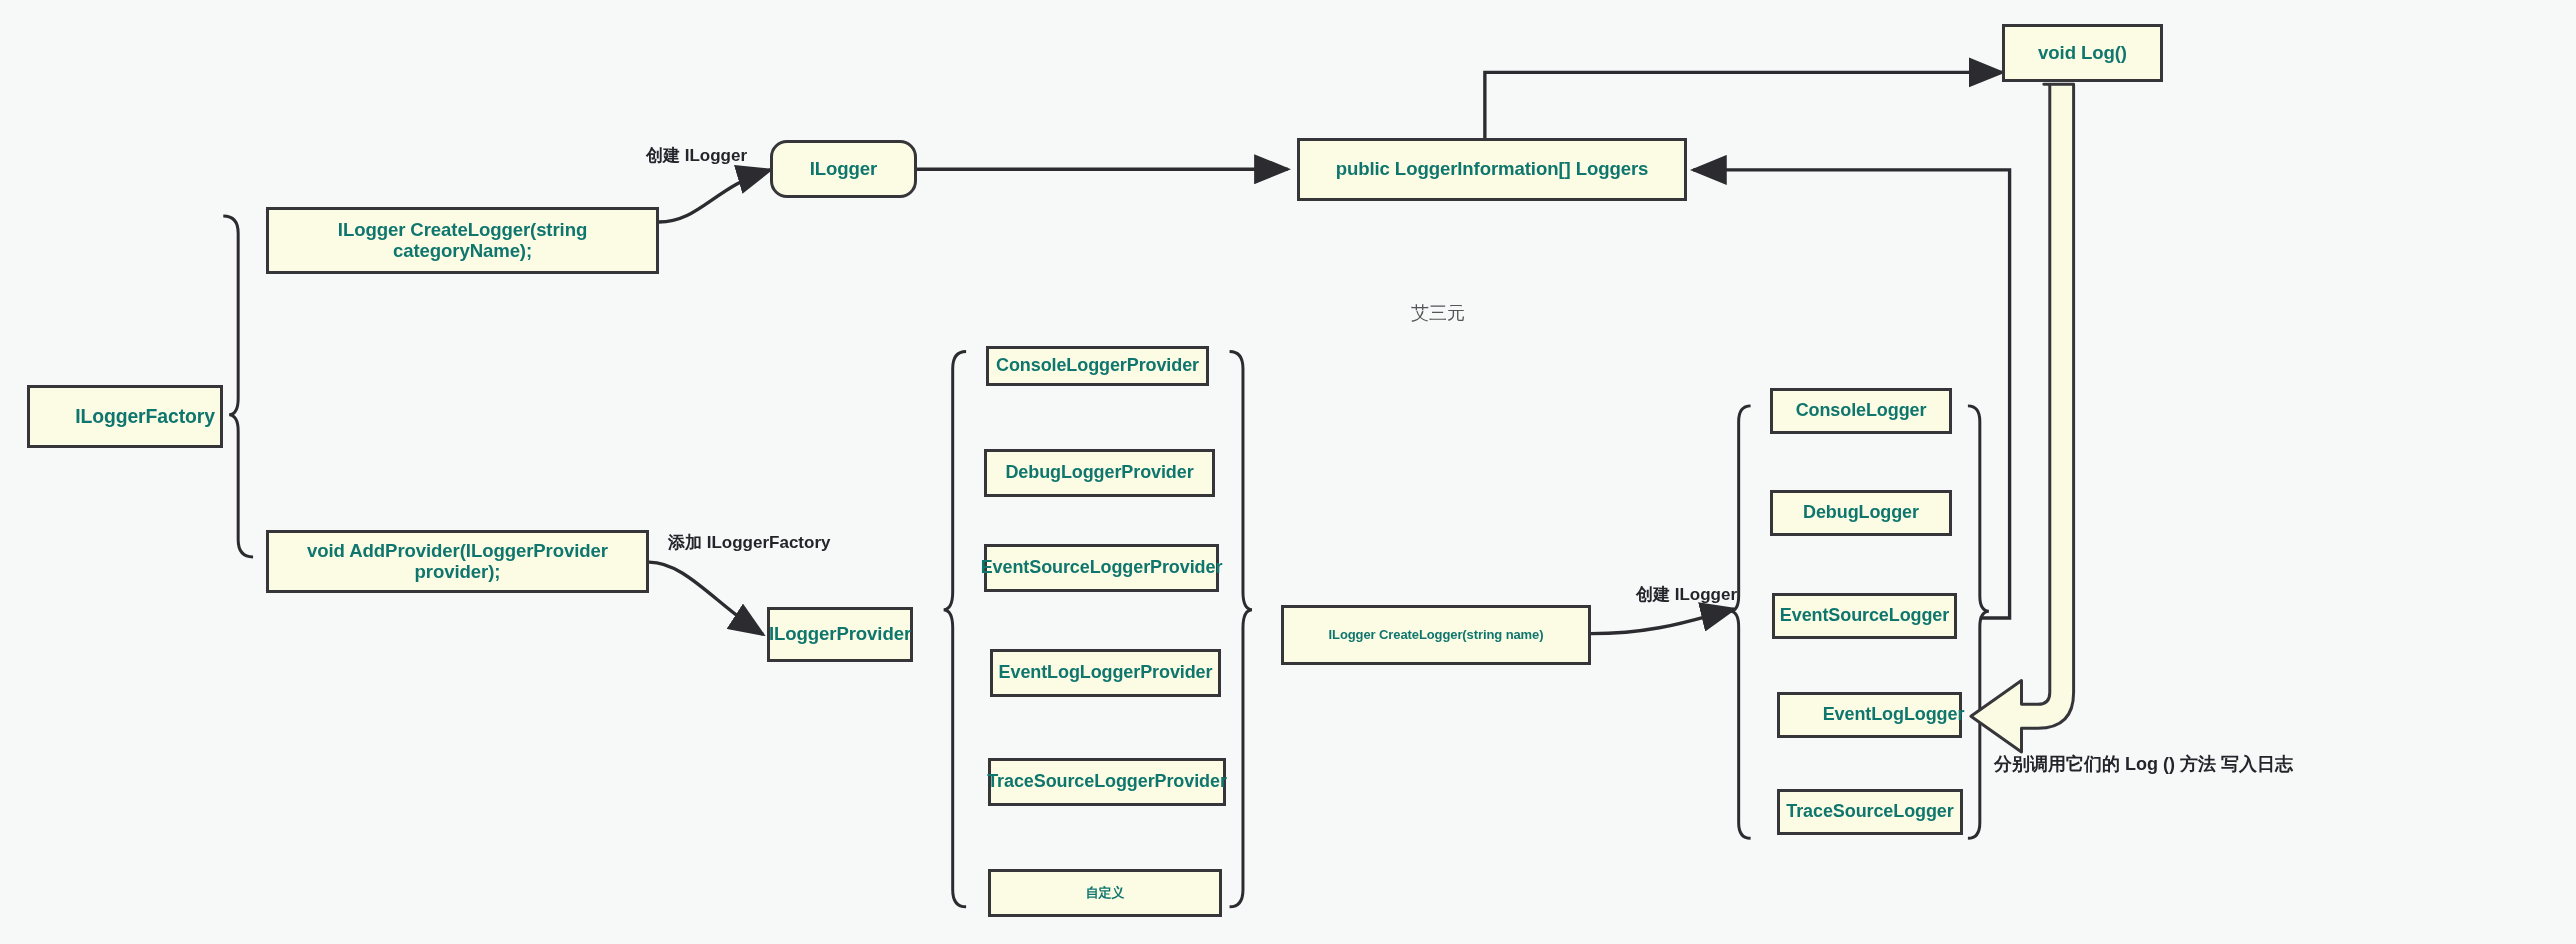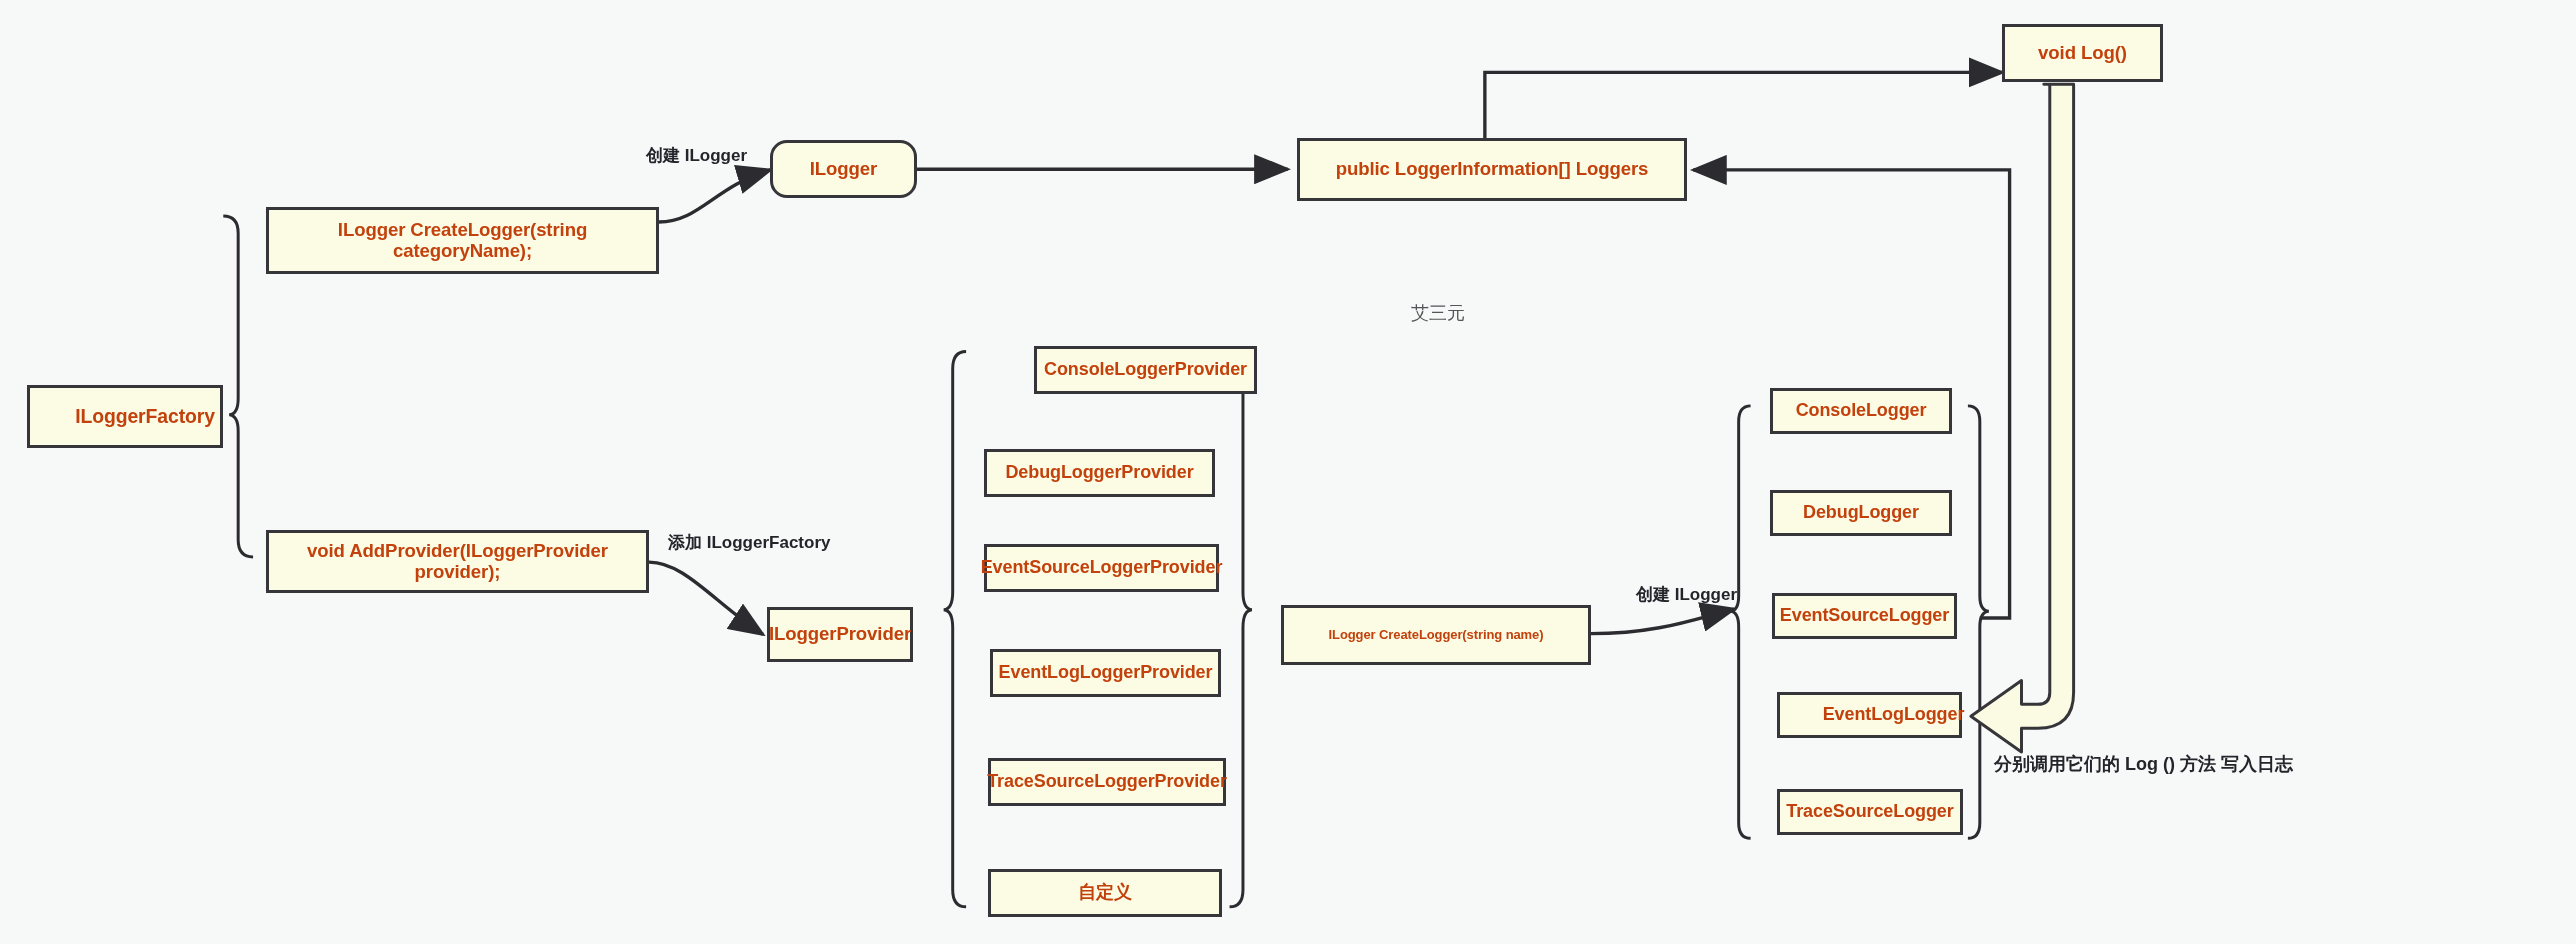--- a/index.html
+++ b/index.html
@@ -24,21 +24,21 @@
   }
   .node {
     position: absolute;
     box-sizing: border-box;
     background: #fcfce4;
     border: 3px solid #35353a;
     display: flex;
     align-items: center;
     justify-content: center;
     text-align: center;
-    color: #c2410c;
+    color: #0f766e;
     font-weight: bold;
     letter-spacing: -0.1px;
     line-height: 1.1;
     z-index: 3;
   }
   .edge-label {
     position: absolute;
     color: #24242a;
     font-weight: bold;
     white-space: nowrap;
@@ -110,26 +110,26 @@
   <div class="node" style="left:770px; top:140px; width:147px; height:58px; font-size:18.6px;border-radius:17px;">ILogger</div>
 
   <div class="node" style="left:767px; top:607px; width:146px; height:55px; font-size:18.6px;">ILoggerProvider</div>
 
   <div class="node" style="left:1297px; top:138px; width:390px; height:63px; font-size:18.6px;text-align:center;">public LoggerInformation[] Loggers</div>
 
   <div class="node" style="left:2002px; top:24px; width:161px; height:58px; font-size:18.6px;">void Log()</div>
 
   <div class="node" style="left:1281px; top:605px; width:310px; height:60px; font-size:13px;">ILogger CreateLogger(string name)</div>
 
-  <div class="node" style="left:986px; top:346px; width:223px; height:48px; font-size:18px;margin-left:48px;">ConsoleLoggerProvider</div>
+  <div class="node" style="left:986px; top:346px; width:223px; height:40px; font-size:18px;">ConsoleLoggerProvider</div>
   <div class="node" style="left:984px; top:449px; width:231px; height:48px; font-size:18px;">DebugLoggerProvider</div>
   <div class="node" style="left:984px; top:544px; width:235px; height:48px; font-size:18px;">EventSourceLoggerProvider</div>
   <div class="node" style="left:990px; top:649px; width:231px; height:48px; font-size:18px;">EventLogLoggerProvider</div>
   <div class="node" style="left:988px; top:758px; width:238px; height:48px; font-size:18px;">TraceSourceLoggerProvider</div>
-  <div class="node" style="left:988px; top:869px; width:234px; height:48px; font-size:18px;">自定义</div>
+  <div class="node" style="left:988px; top:869px; width:234px; height:48px; font-size:13px;">自定义</div>
 
   <div class="node" style="left:1770px; top:388px; width:182px; height:46px; font-size:18px;">ConsoleLogger</div>
   <div class="node" style="left:1770px; top:490px; width:182px; height:46px; font-size:18px;">DebugLogger</div>
   <div class="node" style="left:1772px; top:593px; width:185px; height:46px; font-size:18px;">EventSourceLogger</div>
   <div class="node" style="left:1777px; top:692px; width:185px; height:46px; font-size:18px;padding-left:48px;">EventLogLogger</div>
   <div class="node" style="left:1777px; top:789px; width:186px; height:46px; font-size:18px;">TraceSourceLogger</div>
 
   <div class="edge-label" style="left:646px; top:144px; font-size:17px;">创建 ILogger</div>
 
   <div class="edge-label" style="left:668px; top:531px; font-size:17px;">添加 ILoggerFactory</div>

